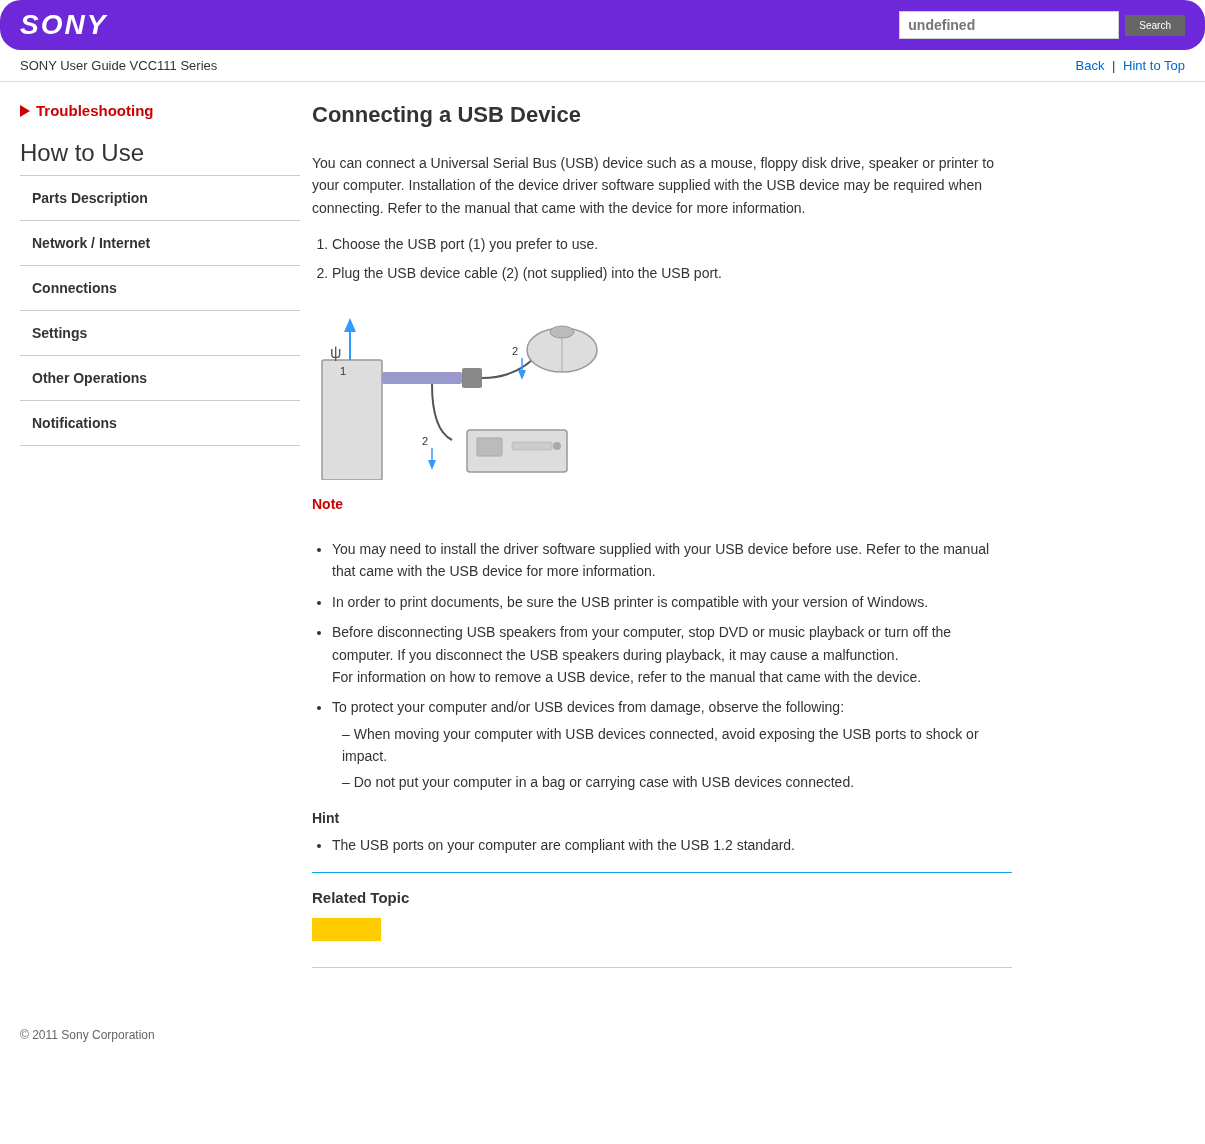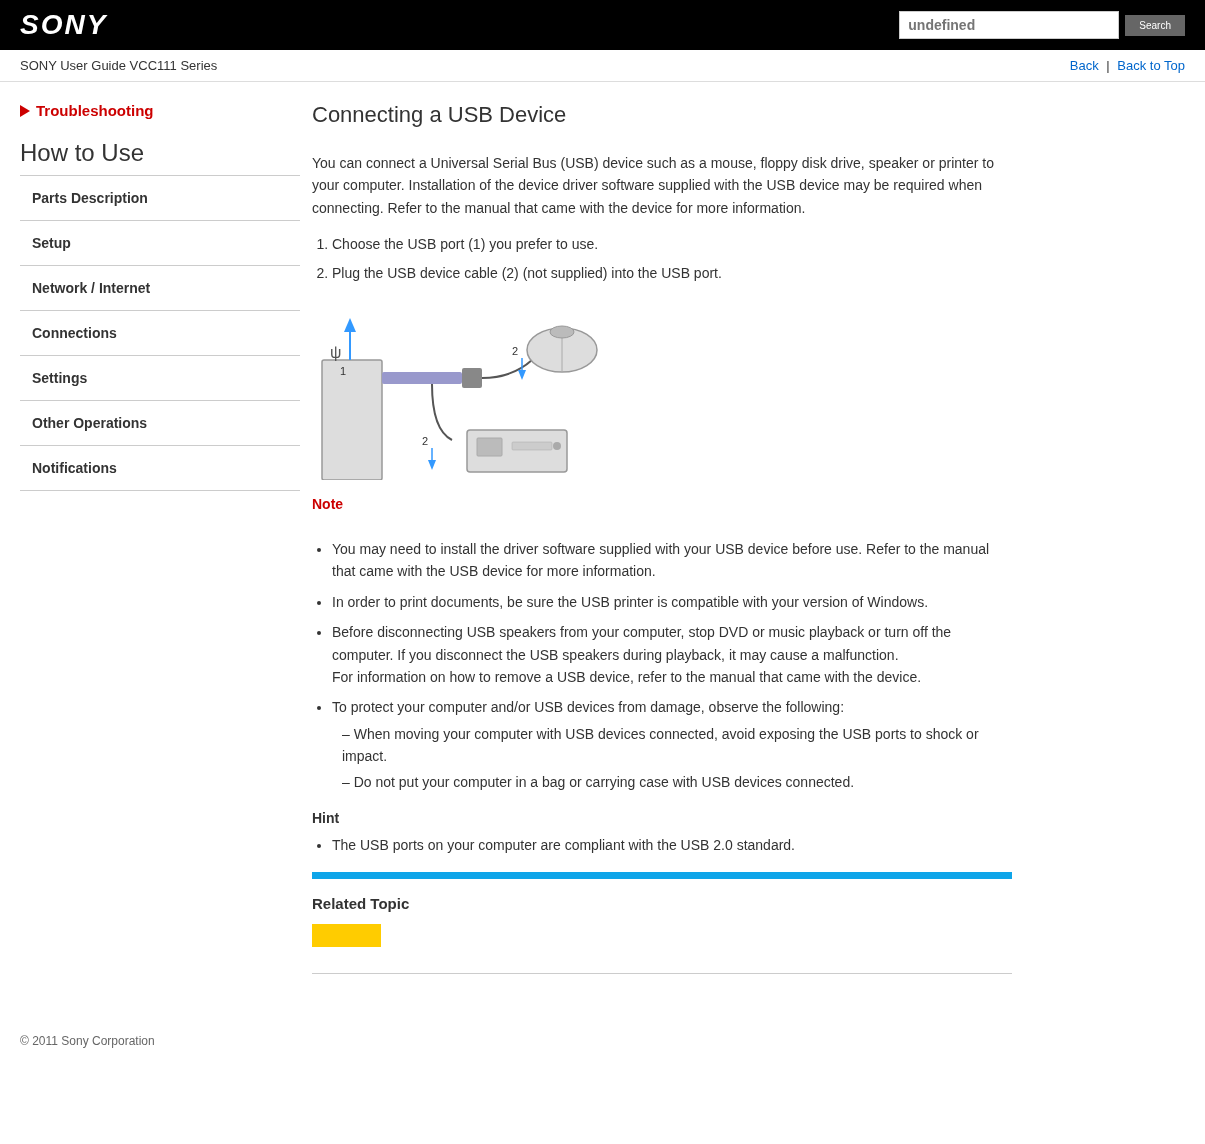--- a/index.html
+++ b/index.html
@@ -1,25 +1,26 @@
 <!DOCTYPE html>
 <html><head>
   <meta charset="utf-8">
   <style>
     * { margin: 0; padding: 0; box-sizing: border-box; }
     body { font-family: Arial, sans-serif; font-size: 14px; color: #333; background: #fff; }
 
     
     .header {
-      background: #000000;
+      background: #6d28d9;
       padding: 12px 20px;
       display: flex;
       align-items: center;
       justify-content: space-between;
       height: 50px;
+      border-radius: 21px;
     }
     .logo {
       color: #fff;
       font-size: 28px;
       font-weight: bold;
       letter-spacing: 2px;
       font-style: italic;
     }
     .search-area {
       display: flex;
@@ -121,21 +122,21 @@
       font-weight: bold;
     }
 
     
     .content {
       flex: 1;
       max-width: 700px;
     }
     .content-title {
       font-size: 22px;
-      font-weight: normal;
+      font-weight: bold;
       color: #333;
       margin-bottom: 16px;
       padding-bottom: 8px;
     }
     .content-intro {
       font-size: 14px;
       color: #333;
       line-height: 1.6;
       margin-bottom: 14px;
     }
@@ -205,21 +206,21 @@
       margin-left: 20px;
       margin-bottom: 16px;
     }
     .hint-list li {
       font-size: 14px;
       line-height: 1.6;
       color: #333;
     }
 
     .related-topic-section {
-      border-top: 7px solid #0ea5e9;
+      border-top: 1px solid #0ea5e9;
       padding-top: 16px;
       margin-top: 10px;
     }
     .related-topic-title {
       font-weight: bold;
       font-size: 15px;
       margin-bottom: 12px;
     }
     .related-topic-link {
       display: inline-block;
@@ -253,39 +254,36 @@
     <input class="search-input" type="text" placeholder="undefined" style="">
     <button class="search-button">Search</button>
   </div>
 </div>
 
 <div class="subheader">
   <span class="breadcrumb-text">SONY User Guide VCC111 Series</span>
   <div class="nav-links">
     <a href="#">Back</a>
     <span class="sep">|</span>
-    <a href="#">Back to Top</a>
+    <a href="#">Hint to Top</a>
   </div>
 </div>
 
 <div class="main-container">
 
   <div class="sidebar">
     <div class="troubleshooting-link">
       <span class="chevron-icon"></span>
       <span>Troubleshooting</span>
     </div>
     <div class="how-to-use-title">How to Use</div>
     <hr class="sidebar-divider">
     <ul class="sidebar-menu">
       <li>
         <a href="#">Parts Description</a>
-      </li>
-      <li>
-        <a href="#">Setup</a>
       </li>
       <li>
         <a href="#">Network / Internet</a>
       </li>
       <li>
         <a href="#">Connections</a>
       </li>
       <li>
         <a href="#">Settings</a>
       </li>
@@ -356,21 +354,21 @@
       <li>To protect your computer and/or USB devices from damage, observe the following:
         <ul class="sub-list">
           <li>When moving your computer with USB devices connected, avoid exposing the USB ports to shock or impact.</li>
           <li>Do not put your computer in a bag or carrying case with USB devices connected.</li>
         </ul>
       </li>
     </ul>
 
     <div class="hint-label">Hint</div>
     <ul class="hint-list">
-      <li>The USB ports on your computer are compliant with the USB 2.0 standard.</li>
+      <li>The USB ports on your computer are compliant with the USB 1.2 standard.</li>
     </ul>
 
     <div class="related-topic-section">
       <div class="related-topic-title">Related Topic</div>
       <a href="#" class="related-topic-link">&nbsp;&nbsp;&nbsp;&nbsp;&nbsp;&nbsp;&nbsp;&nbsp;</a>
       <hr class="related-topic-bottom-line">
     </div>
 
   </div>
 </div>

